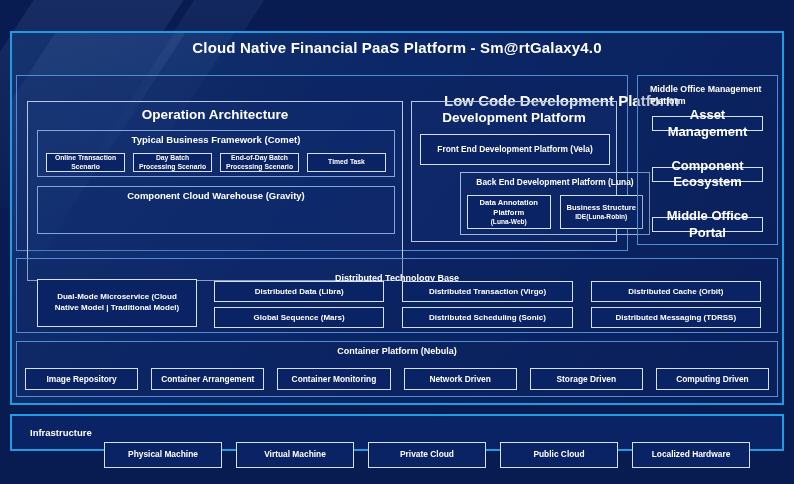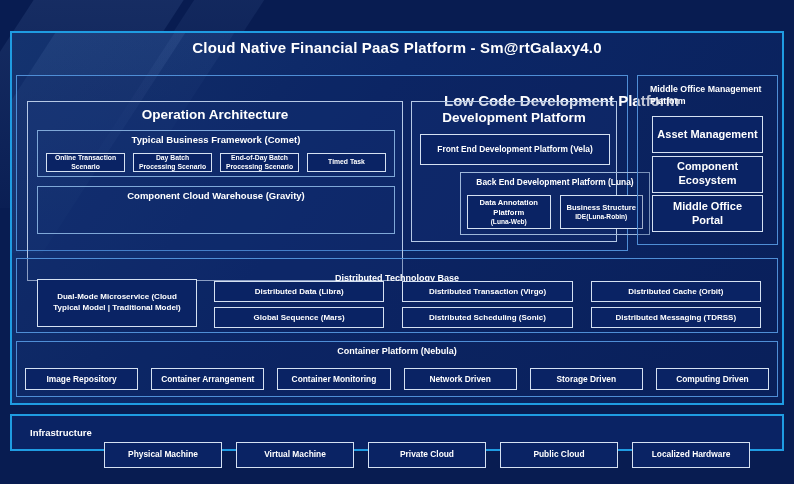--- a/index.html
+++ b/index.html
@@ -60,21 +60,21 @@
   .luna { position:absolute; left:8px; top:70px; width:190px; height:63px;
     box-sizing:border-box; border:1px solid #9fb8da;margin-left:40px; }
   .luna-title { margin-top:4px; text-align:center; font-size:8.4px; }
   .luna-items { position:absolute; left:6px; right:6px; top:22px; bottom:5px; display:flex; gap:9px; }
   .luna-items .leaf { flex:1; flex-direction:column; font-size:7.6px; line-height:1.3; }
   .luna-items .leaf .sub { font-size:6.6px; }
 
   .mid-label { padding:8px 10px 0 12px; font-size:8.8px; line-height:1.35; }
   .mid-items { position:absolute; left:14px; right:14px; top:40px; bottom:12px;
     display:flex; flex-direction:column; justify-content:space-between; }
-  .mid-items .leaf { height:37px; font-size:11px; }
+  .mid-items .leaf { height:15px; font-size:13px; }
 
   .dist-label { margin-top:14px; text-align:center; font-size:9px; }
   .dualmode { position:absolute; left:20px; top:20px; width:160px; height:48px;
     font-size:8px; line-height:1.35; padding:0 10px; }
   .dist-grid { position:absolute; left:197px; top:22px; right:16px; height:47px;
     display:grid; grid-template-columns:repeat(3,1fr); grid-template-rows:1fr 1fr;
     column-gap:18px; row-gap:5px; }
   .dist-grid .leaf { font-size:8px; }
 
   .cont-label { margin-top:4px; text-align:center; font-size:9px; }
@@ -147,21 +147,21 @@
       <div class="mid-label">Middle Office Management Platform</div>
       <div class="mid-items">
         <div class="leaf">Asset Management</div>
         <div class="leaf">Component Ecosystem</div>
         <div class="leaf">Middle Office Portal</div>
       </div>
     </div>
 
     <div class="section distrib">
       <div class="dist-label">Distributed Technology Base</div>
-      <div class="leaf dualmode">Dual-Mode Microservice (Cloud Typical Model | Traditional Model)</div>
+      <div class="leaf dualmode">Dual-Mode Microservice (Cloud Native Model | Traditional Model)</div>
       <div class="dist-grid">
         <div class="leaf">Distributed Data (Libra)</div>
         <div class="leaf">Distributed Transaction (Virgo)</div>
         <div class="leaf">Distributed Cache (Orbit)</div>
         <div class="leaf">Global Sequence (Mars)</div>
         <div class="leaf">Distributed Scheduling (Sonic)</div>
         <div class="leaf">Distributed Messaging (TDRSS)</div>
       </div>
     </div>
 

